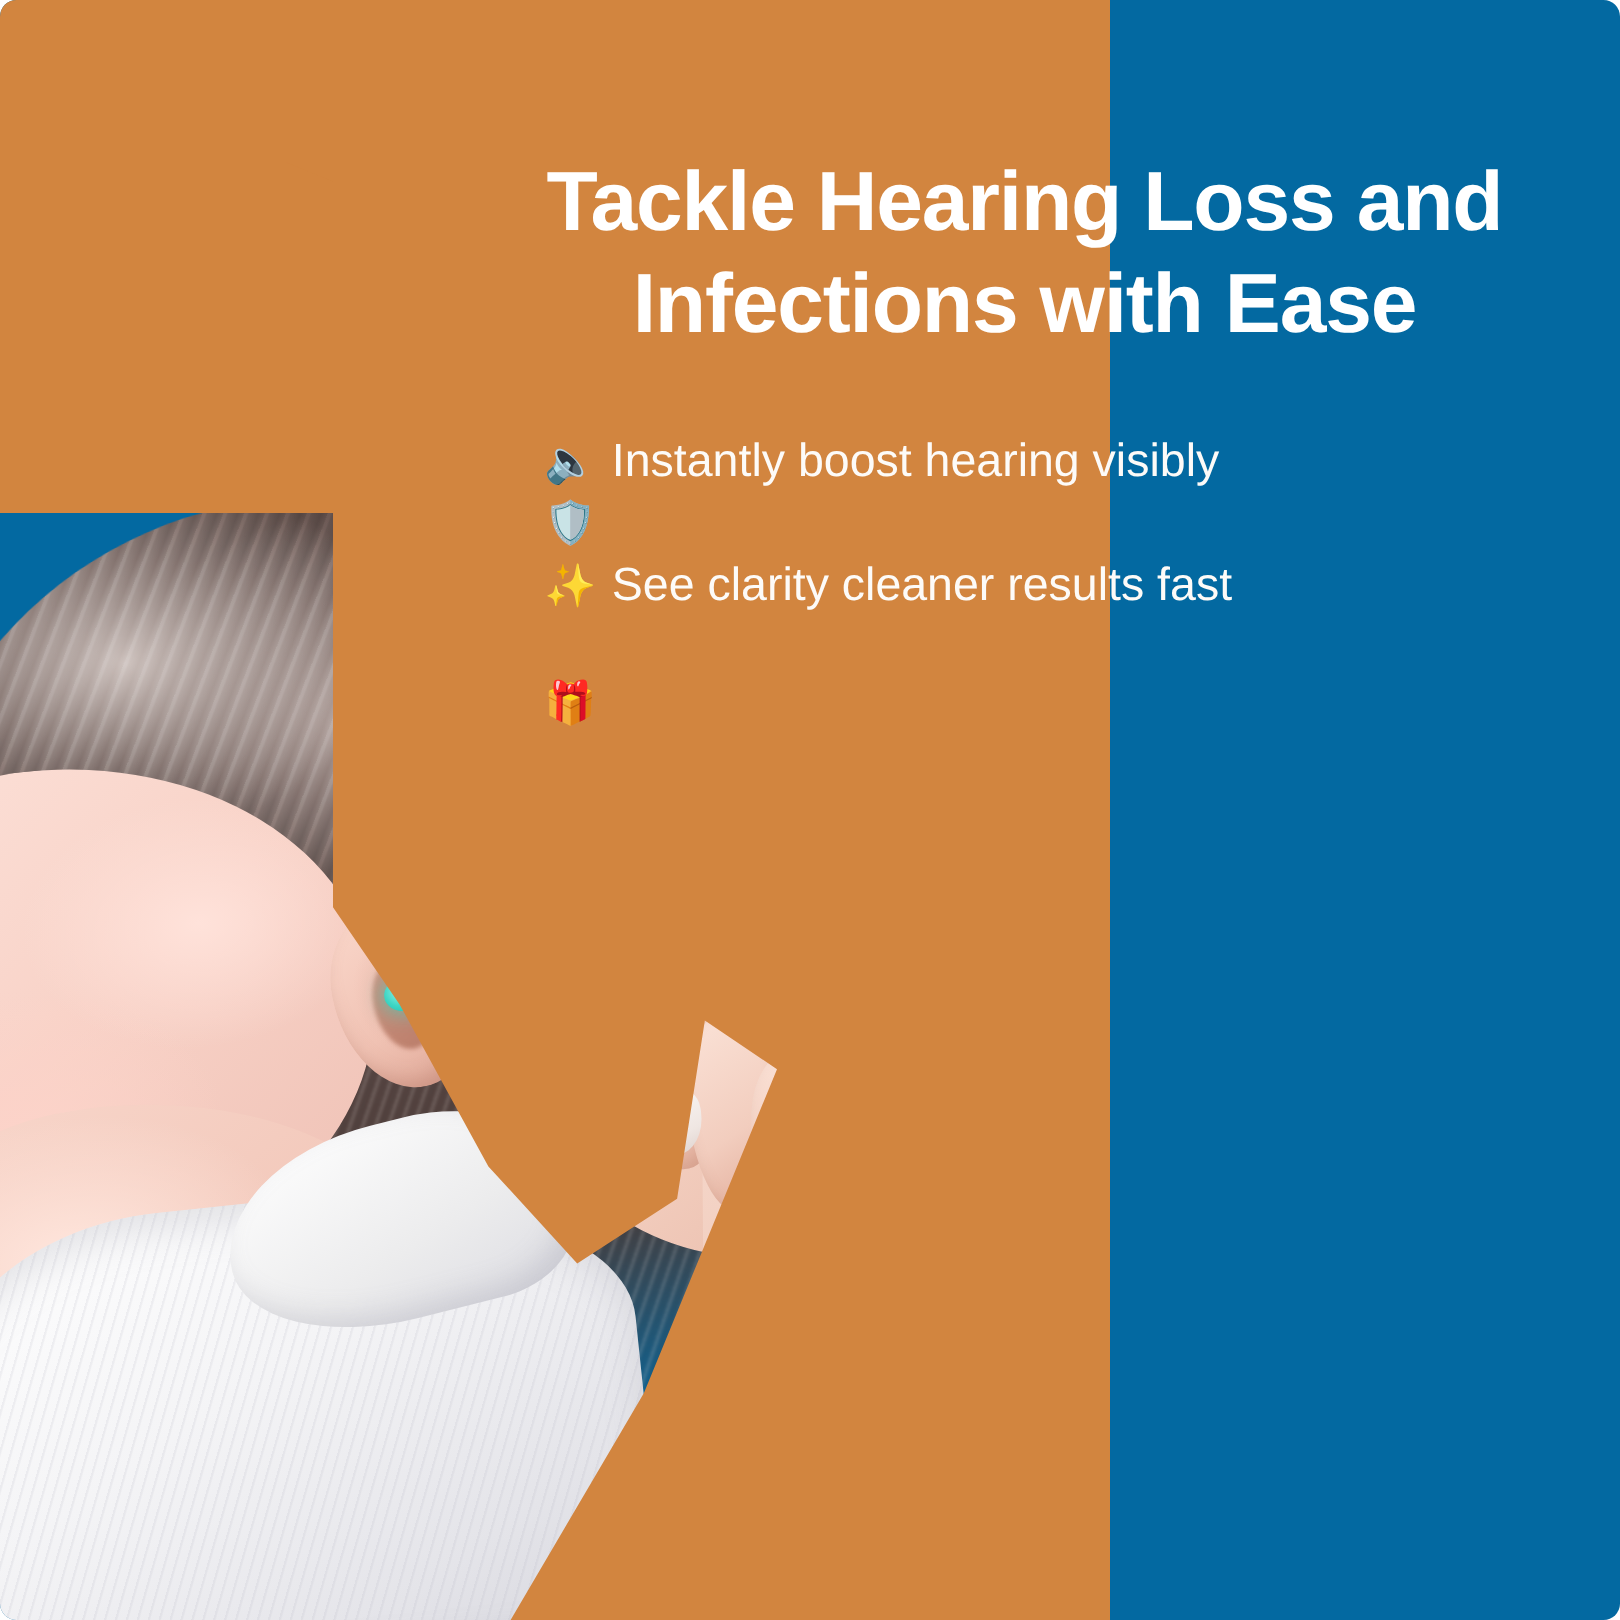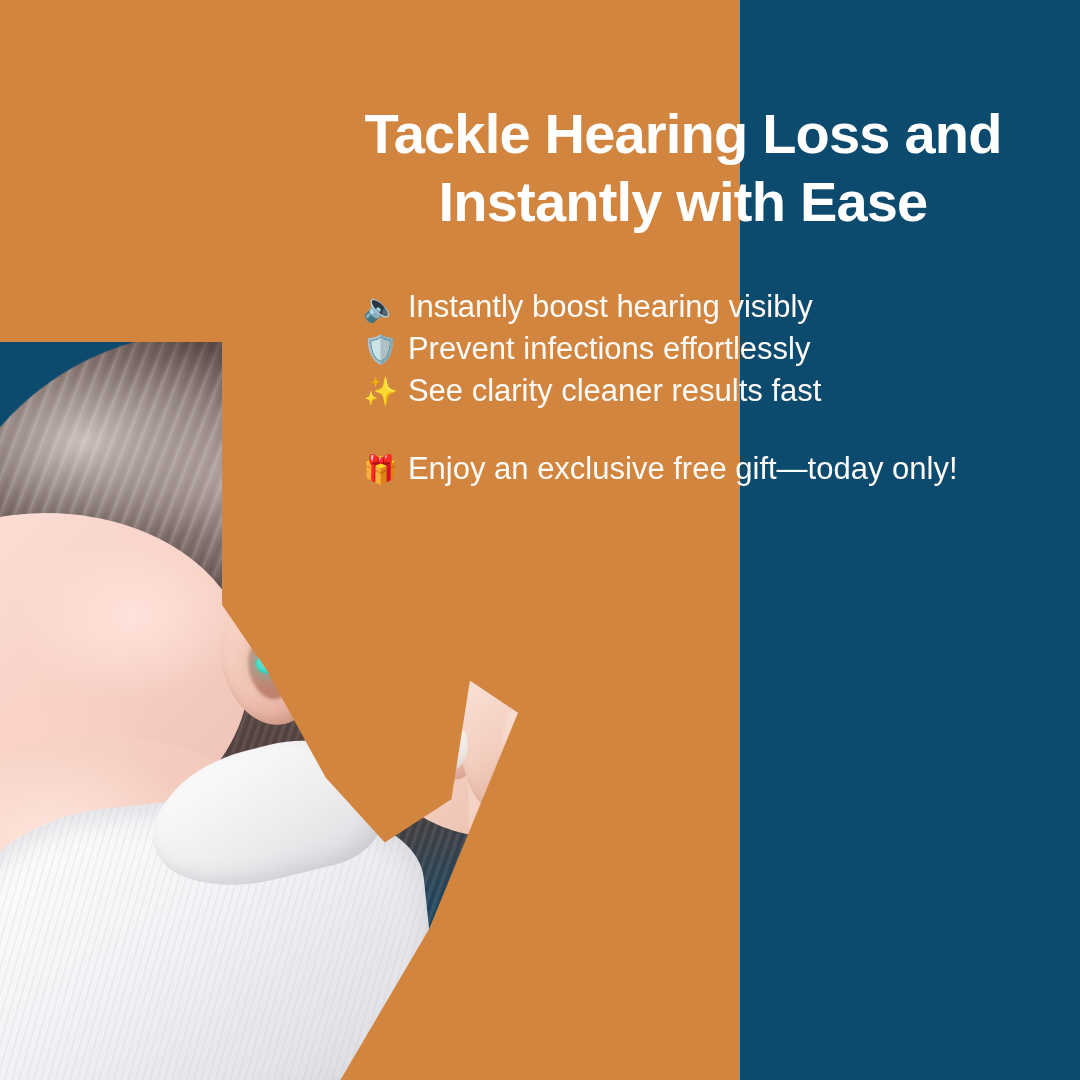--- a/index.html
+++ b/index.html
@@ -5,22 +5,23 @@
   html, body {
     margin: 0;
     padding: 0;
     background: #ffffff;
   }
   #ad {
     position: relative;
     width: 1080px;
     height: 1080px;
     overflow: hidden;
-    background: #0c4a6e;
+    background: #0369a1;
     font-family: "Liberation Sans", sans-serif;
+    border-radius: 11px;
   }
 
   
   .photo-stage {
     position: absolute;
     left: 0;
     top: 0;
     width: 740px;
     height: 1080px;
     overflow: hidden;
@@ -470,37 +471,35 @@
     <div class="cutout-top"></div>
     <div class="cutout-top2"></div>
     <div class="cutout-right"></div>
     <div class="cutout-mask"></div>
   </div>
 
   <div class="copy">
 
     <h1 class="headline">
       <span class="l1">Tackle Hearing Loss and</span>
-      <span class="l2">Instantly with Ease</span>
+      <span class="l2">Infections with Ease</span>
     </h1>
 
     <ul class="bullets">
       <li class="bullet">
         <span class="emoji">🔈</span>
         <span>Instantly boost hearing visibly</span>
       </li>
       <li class="bullet">
         <span class="emoji">🛡️</span>
-        <span>Prevent infections effortlessly</span>
       </li>
       <li class="bullet">
         <span class="emoji">✨</span>
         <span>See clarity cleaner results fast</span>
       </li>
     </ul>
 
     <div class="offer">
       <span class="emoji">🎁</span>
-      <span>Enjoy an exclusive free gift—today only!</span>
     </div>
 
   </div>
 </div>
 
 </body></html>

